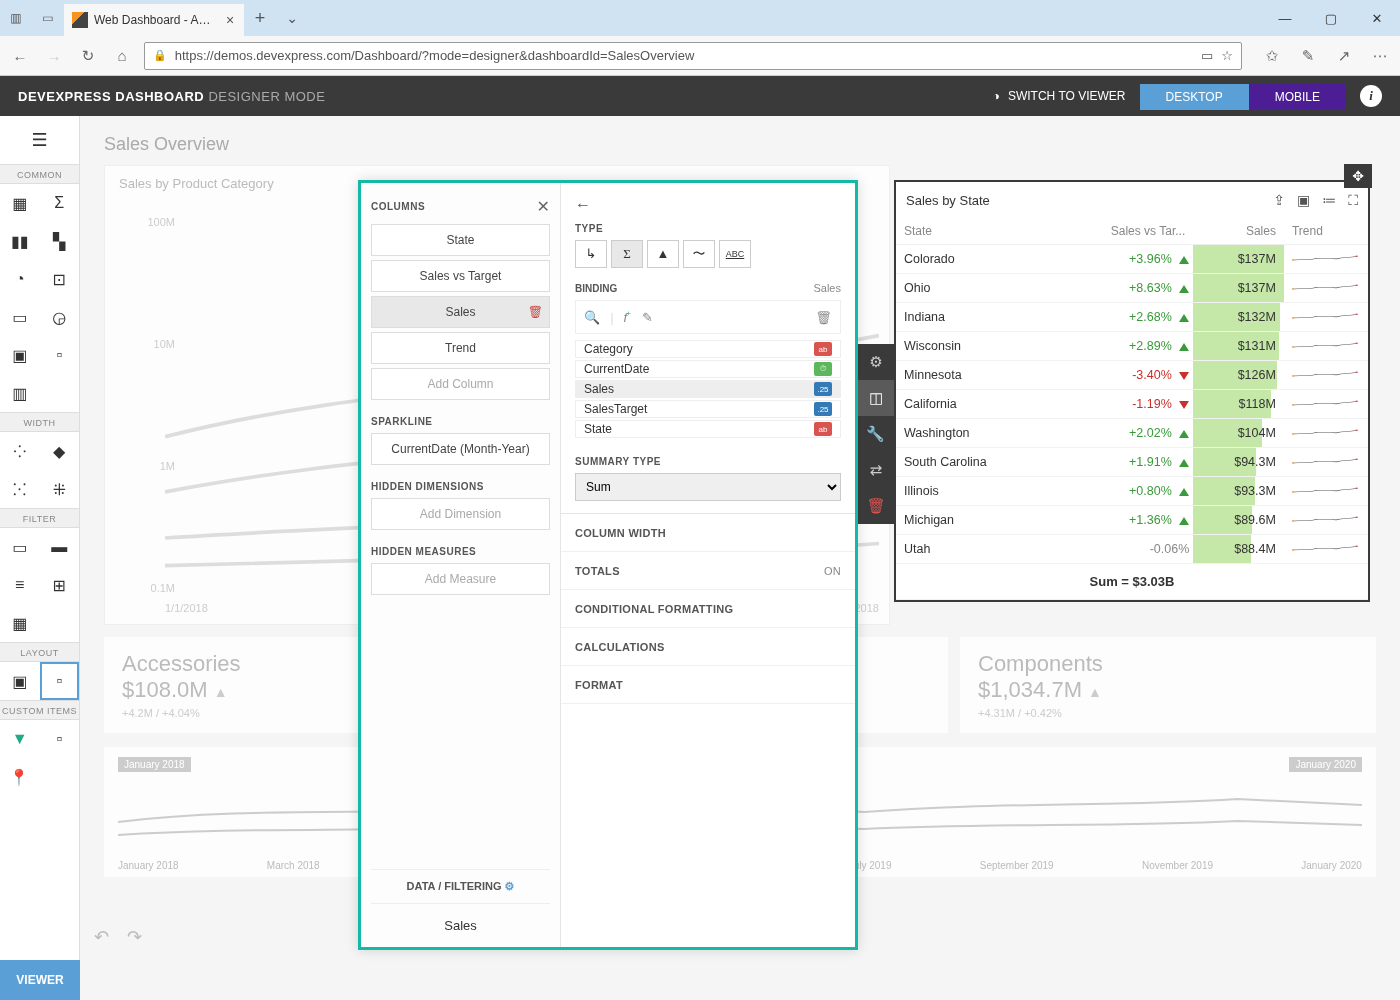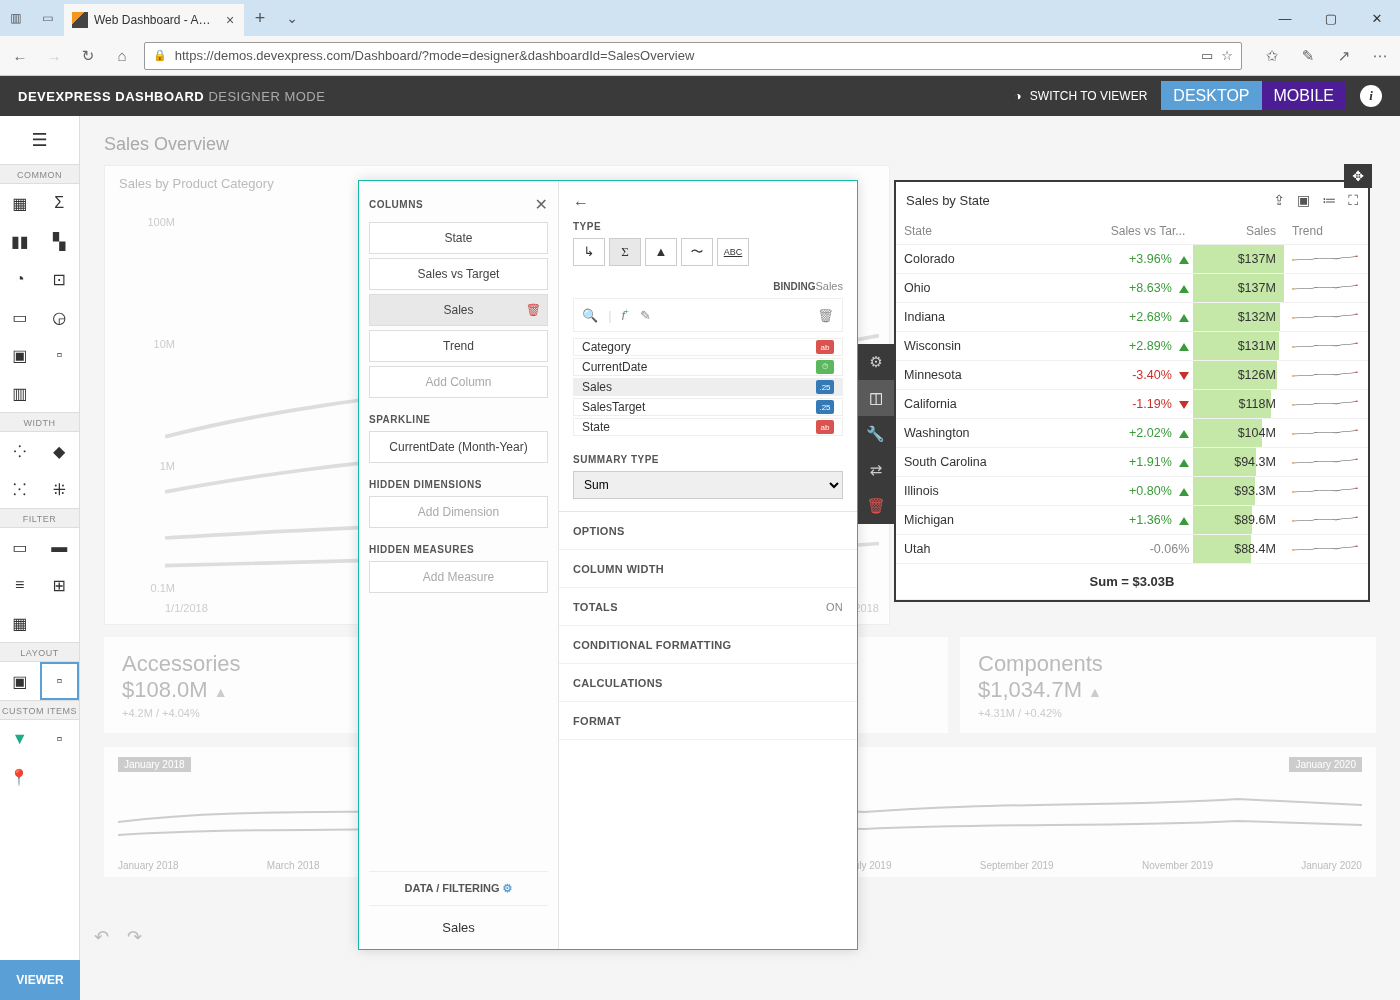--- a/index.html
+++ b/index.html
@@ -23,21 +23,21 @@
 .addr .lock { font-size:11px; }
 .addr .url { flex:1; white-space:nowrap; overflow:hidden; }
 .nav-right { display:flex; gap:12px; margin-left:8px; }
 
 
 .appbar { height:40px; background:#3a3a3a; color:#fff; display:flex; align-items:center; padding:0 18px; gap:14px; }
 .appbar .brand { font-size:13px; font-weight:600; letter-spacing:.5px; }
 .appbar .mode { color:#aaa; font-weight:400; }
 .appbar .spacer { flex:1; }
 .appbar .switch { display:flex; align-items:center; gap:8px; font-size:12px; color:#fff; }
-.appbar .platform span { padding:6px 12px; font-size:16px; }
+.appbar .platform span { padding:6px 26px; font-size:12px; }
 .appbar .platform .desk { background:#5a9fd6; }
 .appbar .platform .mob { background:#4c1d95; }
 .appbar .info { width:22px; height:22px; border-radius:50%; background:#fff; color:#333; display:flex; align-items:center; justify-content:center; font-style:italic; font-weight:bold; font-family:serif; }
 
 
 .toolbox { position:absolute; left:0; top:116px; width:80px; bottom:0; background:#fff; border-right:1px solid #ddd; overflow:hidden; }
 .toolbox .hamb { height:48px; display:flex; align-items:center; justify-content:center; font-size:18px; color:#333; }
 .toolbox .sect { height:20px; background:#f0f0f0; border-top:1px solid #ddd; border-bottom:1px solid #ddd; font-size:9px; color:#888; text-align:center; line-height:20px; letter-spacing:.5px; }
 .toolbox .grid { display:grid; grid-template-columns:1fr 1fr; }
 .toolbox .ti { height:38px; display:flex; align-items:center; justify-content:center; font-size:16px; color:#333; }
@@ -60,41 +60,41 @@
 .kpi .v { font-size:22px; color:#bbb; font-weight:300; }
 .kpi .d { font-size:11px; color:#ccc; margin-top:4px; }
 
 .sparkrow { margin-top:14px; height:130px; background:#fdfdfd; position:relative; }
 .sparkrow .lbl { position:absolute; top:10px; padding:2px 6px; background:#ccc; color:#fff; font-size:10px; }
 .sparkrow .lbl.l { left:14px; }
 .sparkrow .lbl.r { right:14px; }
 .sparkrow .ticks { position:absolute; left:14px; right:14px; bottom:6px; display:flex; justify-content:space-between; font-size:10px; color:#bbb; }
 
 
-.panel { position:absolute; left:358px; top:180px; width:500px; height:770px; background:#fff; border:1px solid #14b8a6; box-shadow:0 0 12px rgba(0,0,0,.15); display:flex; z-index:5; }
+.panel { position:absolute; left:358px; top:180px; width:500px; height:770px; background:#fff; border:3px solid #14b8a6; box-shadow:0 0 12px rgba(0,0,0,.15); display:flex; z-index:5; }
 .panel .colA { width:200px; border-right:1px solid #e5e5e5; padding:14px 10px 0; background:#fdfdfd; display:flex; flex-direction:column; }
 .panel .colB { flex:1; display:flex; flex-direction:column; }
 .phead { display:flex; justify-content:space-between; align-items:center; margin-bottom:8px; }
 .phead .lbl { font-size:10px; font-weight:700; color:#555; letter-spacing:.5px; }
 .phead .x { font-size:16px; color:#666; cursor:pointer; }
 .pbtn { height:32px; border:1px solid #ddd; background:#fff; margin-bottom:4px; display:flex; align-items:center; justify-content:center; font-size:12px; color:#444; position:relative; }
 .pbtn.sel { background:#e8e8e8; }
 .pbtn .del { position:absolute; right:6px; color:#c44; font-size:12px; }
 .pbtn.ghost { color:#aaa; border-style:solid; }
 .sublbl { font-size:10px; font-weight:700; color:#555; margin:12px 0 6px; letter-spacing:.5px; }
 .colA .footer { margin-top:auto; border-top:1px solid #eee; padding:10px 0; text-align:center; font-size:11px; font-weight:700; color:#555; }
 .colA .footer .gear { color:#5a9fd6; }
 .colA .sub { border-top:1px solid #eee; padding:14px 0; text-align:center; font-size:13px; color:#333; }
 
 .colB .back { height:40px; display:flex; align-items:center; padding:0 14px; font-size:16px; color:#555; }
 .colB .seclbl { font-size:10px; font-weight:700; color:#555; padding:0 14px 6px; letter-spacing:.5px; }
 .typerow { display:flex; gap:4px; padding:0 14px 14px; }
 .typerow .tb { width:32px; height:28px; border:1px solid #ccc; display:flex; align-items:center; justify-content:center; font-size:13px; background:#fff; font-family: serif; }
 .typerow .tb.sel { background:#e8e8e8; }
-.bhead { display:flex; justify-content:flex-end; padding:0 14px 6px; font-size:10px; color:#555; font-weight:700; align-items:baseline; }
+.bhead { display:flex; justify-content:space-between; padding:0 14px 6px; font-size:10px; color:#555; font-weight:700; align-items:baseline; }
 .bhead .r { font-weight:400; font-size:11px; color:#888; }
 .brow { height:18px; margin:0 14px 2px; border:1px solid #eee; display:flex; align-items:center; padding:0 8px; font-size:12px; color:#333; justify-content:space-between; }
 .brow .tag { width:18px; height:14px; font-size:8px; color:#fff; display:flex; align-items:center; justify-content:center; border-radius:2px; }
 .brow.sel { background:#eee; }
 .tag.ab { background:#d9534f; }
 .tag.dt { background:#5cb85c; }
 .tag.nm { background:#337ab7; }
 .toolrow { height:34px; margin:0 14px 6px; border:1px solid #eee; display:flex; align-items:center; gap:10px; padding:0 8px; color:#888; }
 .toolrow .fplus::after{content:"+"; font-size:8px; color:#4a8; position:relative; top:-6px; left:-1px;}
 .summ { padding:16px 14px 12px; }
@@ -379,23 +379,20 @@
           <span>State</span>
           <span class="tag ab">ab</span>
         </div>
       </div>
     <div class="summ">
       <div class="seclbl" style="padding:0 0 6px">SUMMARY TYPE</div>
       <select><option>Sum</option></select>
     </div>
     <div class="accord" id="accord">
         <div class="itm">
-          <span>OPTIONS</span>
-        </div>
-        <div class="itm">
           <span>COLUMN WIDTH</span>
         </div>
         <div class="itm">
           <span>TOTALS</span>
           <span style="font-weight:400;color:#888">ON</span>
         </div>
         <div class="itm">
           <span>CONDITIONAL FORMATTING</span>
         </div>
         <div class="itm">

